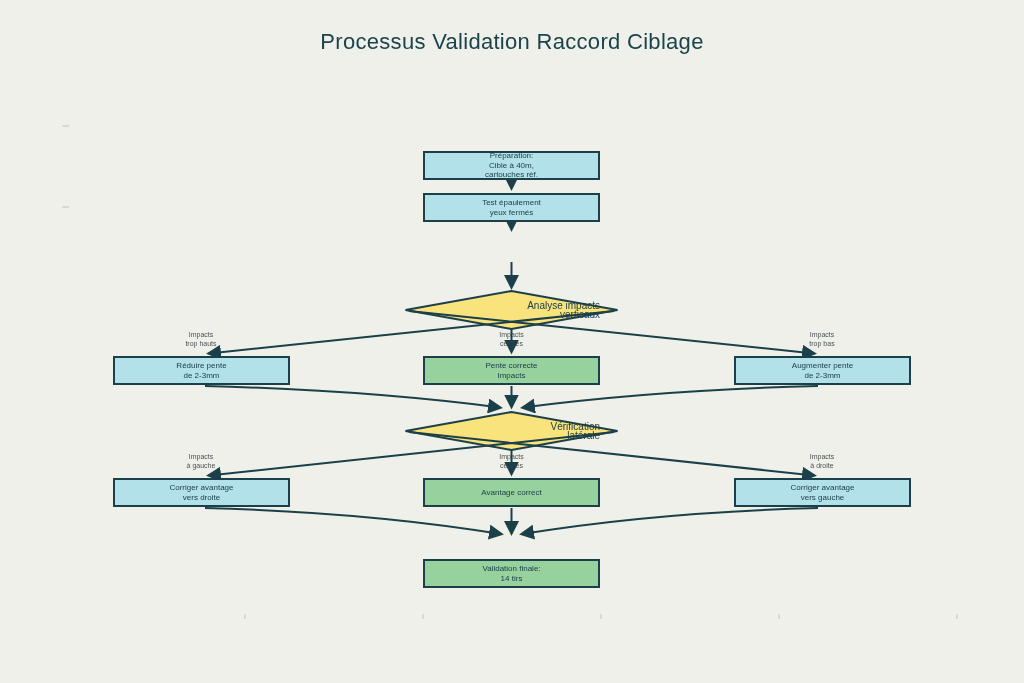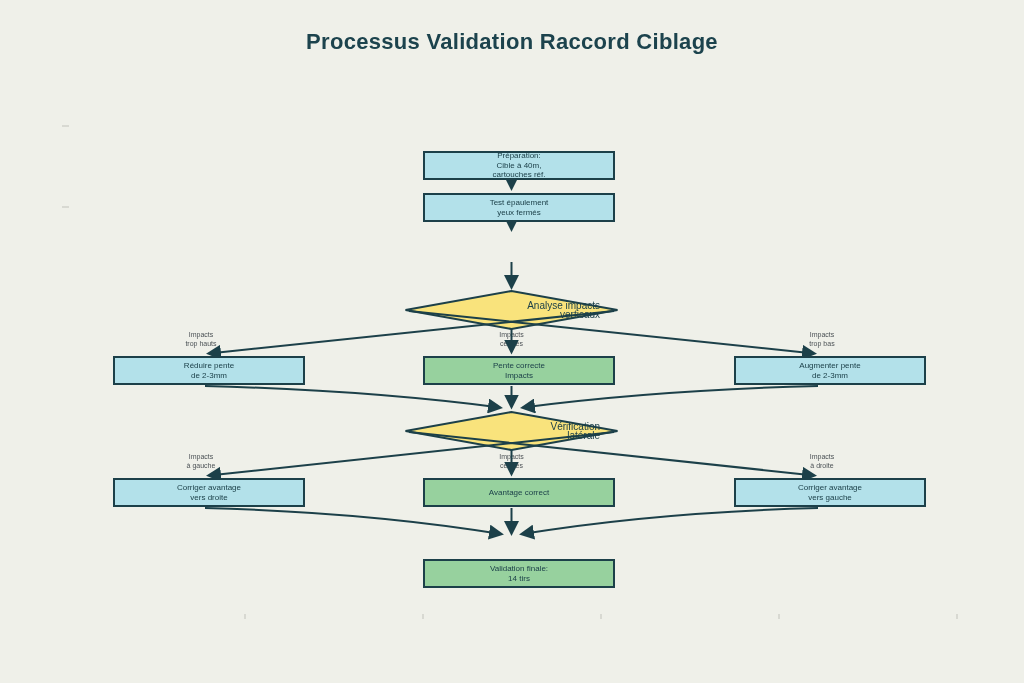--- a/index.html
+++ b/index.html
@@ -11,29 +11,29 @@
     height: 683px;
     background: var(--background, #eff0e9);
     overflow: hidden;
   }
 
   .page-title {
     position: absolute;
     top: 29px; left: 0; width: 1024px;
     text-align: center;
     font-size: 22px;
-    font-weight: bold;
+    font-weight: normal;
     letter-spacing: 0.3px;
     color: var(--title-text, #1c434d);
     z-index: 3;
   }
 
   .node {
     position: absolute;
-    width: 192px;
+    width: 177px;
     height: 29px;
     box-sizing: border-box;
     border: 2px solid var(--stroke, #1c4049);
     display: flex;
     flex-direction: column;
     justify-content: center;
     align-items: center;
     text-align: center;
     font-size: 8px;
     line-height: 9.5px;

